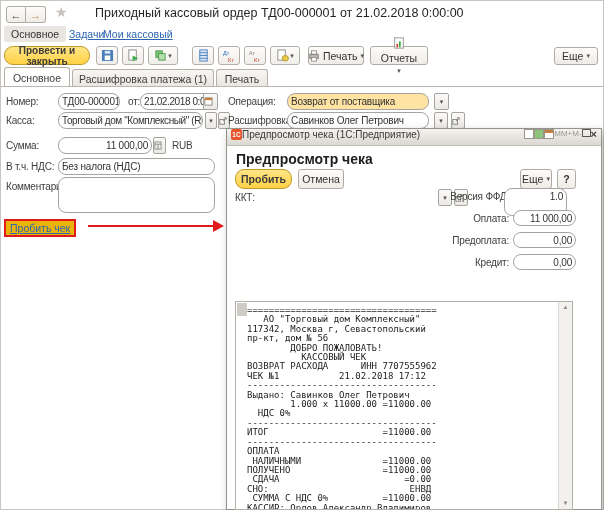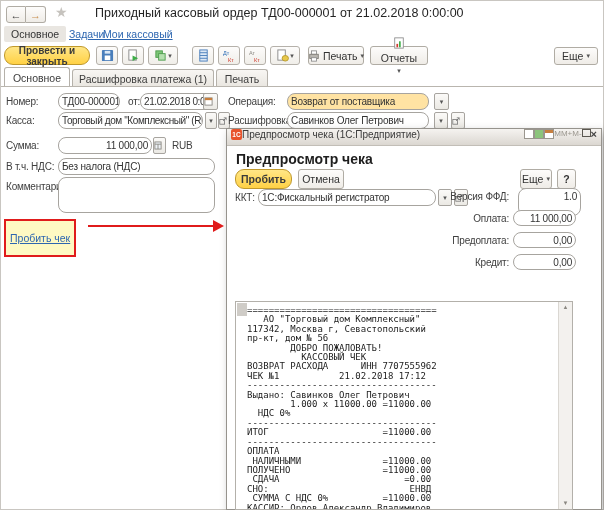--- a/index.html
+++ b/index.html
@@ -43,21 +43,21 @@
   .ticn.cal{background:linear-gradient(#c77f3f 3px,#fff 3px);}
   .mbtn{font-size:8px;color:#9b978f;line-height:10px;}
   .winbox{width:9px;height:8px;border:1px solid #5a5750;display:inline-block;box-sizing:border-box;}
   .xbtn{font-size:11px;color:#444;font-weight:bold;line-height:10px;}
   .receipt-box{position:absolute;left:8px;top:172px;width:338px;height:209px;border:1px solid #b3b0aa;
        background:#fff;box-sizing:border-box;overflow:hidden;}
   .receipt{font-family:"DejaVu Sans Mono","Liberation Mono",monospace;font-size:9px;line-height:9.4px;
        margin:0;padding:4px 0 0 11px;color:#1c1c1c;}
   .sbar{position:absolute;top:0;right:0;bottom:0;width:13px;background:#f3f1ee;border-left:1px solid #dad7d2;}
   .sarr{position:absolute;left:0;right:0;height:11px;font-size:6px;color:#8a8781;text-align:center;line-height:11px;}
-  .annot-box{position:absolute;left:4px;top:219px;border:2px solid #e01b1b;padding:11px 4px;z-index:20;background:#fef9c3;}
+  .annot-box{position:absolute;left:4px;top:219px;border:2px solid #e01b1b;padding:1px 4px;z-index:20;background:#eab308;}
   .annot-line{position:absolute;left:88px;top:225px;width:126px;height:2px;background:#e01b1b;z-index:20;}
   .annot-head{position:absolute;left:213px;top:220px;width:0;height:0;z-index:20;
        border-top:6px solid transparent;border-bottom:6px solid transparent;border-left:11px solid #e01b1b;}
   svg{display:block;}
 </style>
 </head>
 <body>
 
 <div class="frame"></div>
 
@@ -242,29 +242,28 @@
 
   <button class="abs btn-yellow" style="left:8px;top:40px;width:57px;height:20px;">Пробить</button>
   <button class="abs btn" style="left:71px;top:40px;width:46px;height:20px;">Отмена</button>
   <button class="abs btn" style="left:293px;top:40px;width:32px;height:20px;">
     <span>Еще</span>
     <span style="font-size:7px;color:#555;">▾</span>
   </button>
   <button class="abs btn" style="left:330px;top:40px;width:19px;height:20px;font-weight:bold;">?</button>
 
   <span class="lbl" style="left:8px;top:63px;">ККТ:</span>
-  <div class="inp" style="left:31px;top:60px;width:178px;">1С:Фискальный регистратор</div>
   <button class="cbtn" style="left:211px;top:60px;width:14px;"><span>▾</span></button>
   <button class="cbtn" style="left:227px;top:60px;width:14px;"><span><svg width="8" height="8" viewBox="0 0 10 10">
           <rect x="1" y="3" width="6" height="6" fill="none" stroke="#777"></rect>
           <path d="M5 5 L9 1 M6 1 L9 1 L9 4" stroke="#777" fill="none"></path>
         </svg></span></button>
 
   <span class="lbl" style="left:204px;top:62px;width:78px;text-align:right;">Версия ФФД:</span>
-  <div class="inp num" style="left:291px;top:59px;width:63px;height:28px;">1.0</div>
+  <div class="inp num" style="left:277px;top:59px;width:63px;height:28px;">1.0</div>
 
   <span class="lbl" style="left:204px;top:84px;width:78px;text-align:right;">Оплата:</span>
   <div class="inp num" style="left:286px;top:81px;width:63px;height:16px;">11 000,00</div>
 
   <span class="lbl" style="left:204px;top:106px;width:78px;text-align:right;">Предоплата:</span>
   <div class="inp num" style="left:286px;top:103px;width:63px;height:16px;">0,00</div>
 
   <span class="lbl" style="left:204px;top:128px;width:78px;text-align:right;">Кредит:</span>
   <div class="inp num" style="left:286px;top:125px;width:63px;height:16px;">0,00</div>
 

